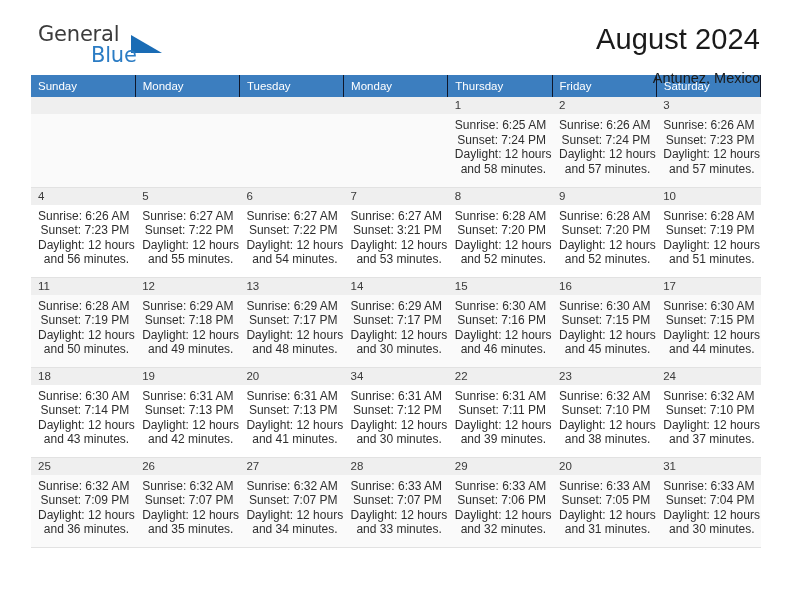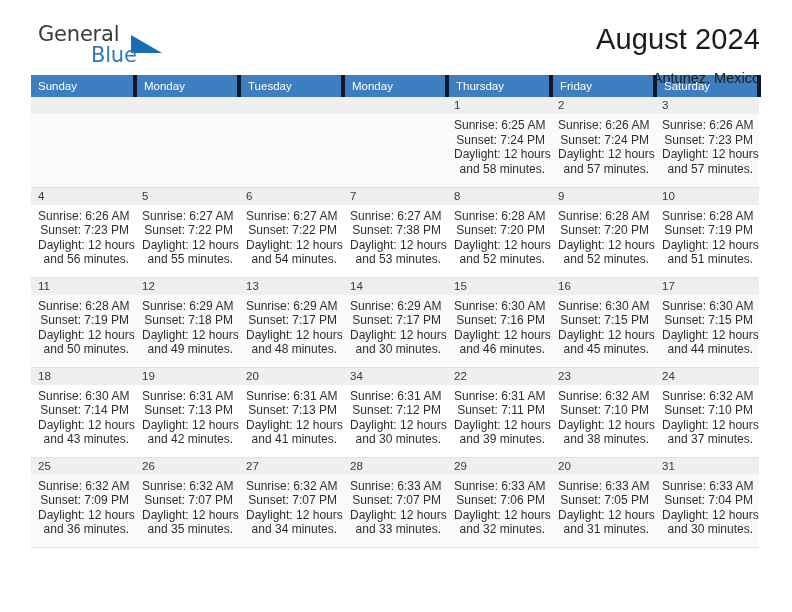--- a/index.html
+++ b/index.html
@@ -93,21 +93,21 @@
   }
   .calendar thead th {
     background: #3c7ebf;
     color: #ffffff;
     font-size: 11.5px;
     font-weight: normal;
     text-align: left;
     padding: 5px 0 5px 7px;
     height: 20px;
     box-sizing: border-box;
-    border-right: 4px solid #0f172a;
+    border-right: 1px solid #0f172a;
   }
   .calendar td {
     vertical-align: top;
     height: 90px;
     padding: 0;
     border-bottom: 1px solid #e2e2e2;
     box-sizing: border-box;
   }
   .calendar td.alt {
     background: #fafafa;
@@ -235,21 +235,21 @@
               <div>Sunrise: 6:27 AM</div>
               <div>Sunset: 7:22 PM</div>
               <div>Daylight: 12 hours</div>
               <div>and 54 minutes.</div>
             </div>
           </td>
           <td>
             <span class="daynum">7</span>
             <div class="details">
               <div>Sunrise: 6:27 AM</div>
-              <div>Sunset: 7:38 PM</div>
+              <div>Sunset: 3:21 PM</div>
               <div>Daylight: 12 hours</div>
               <div>and 53 minutes.</div>
             </div>
           </td>
           <td>
             <span class="daynum">8</span>
             <div class="details">
               <div>Sunrise: 6:28 AM</div>
               <div>Sunset: 7:20 PM</div>
               <div>Daylight: 12 hours</div>

